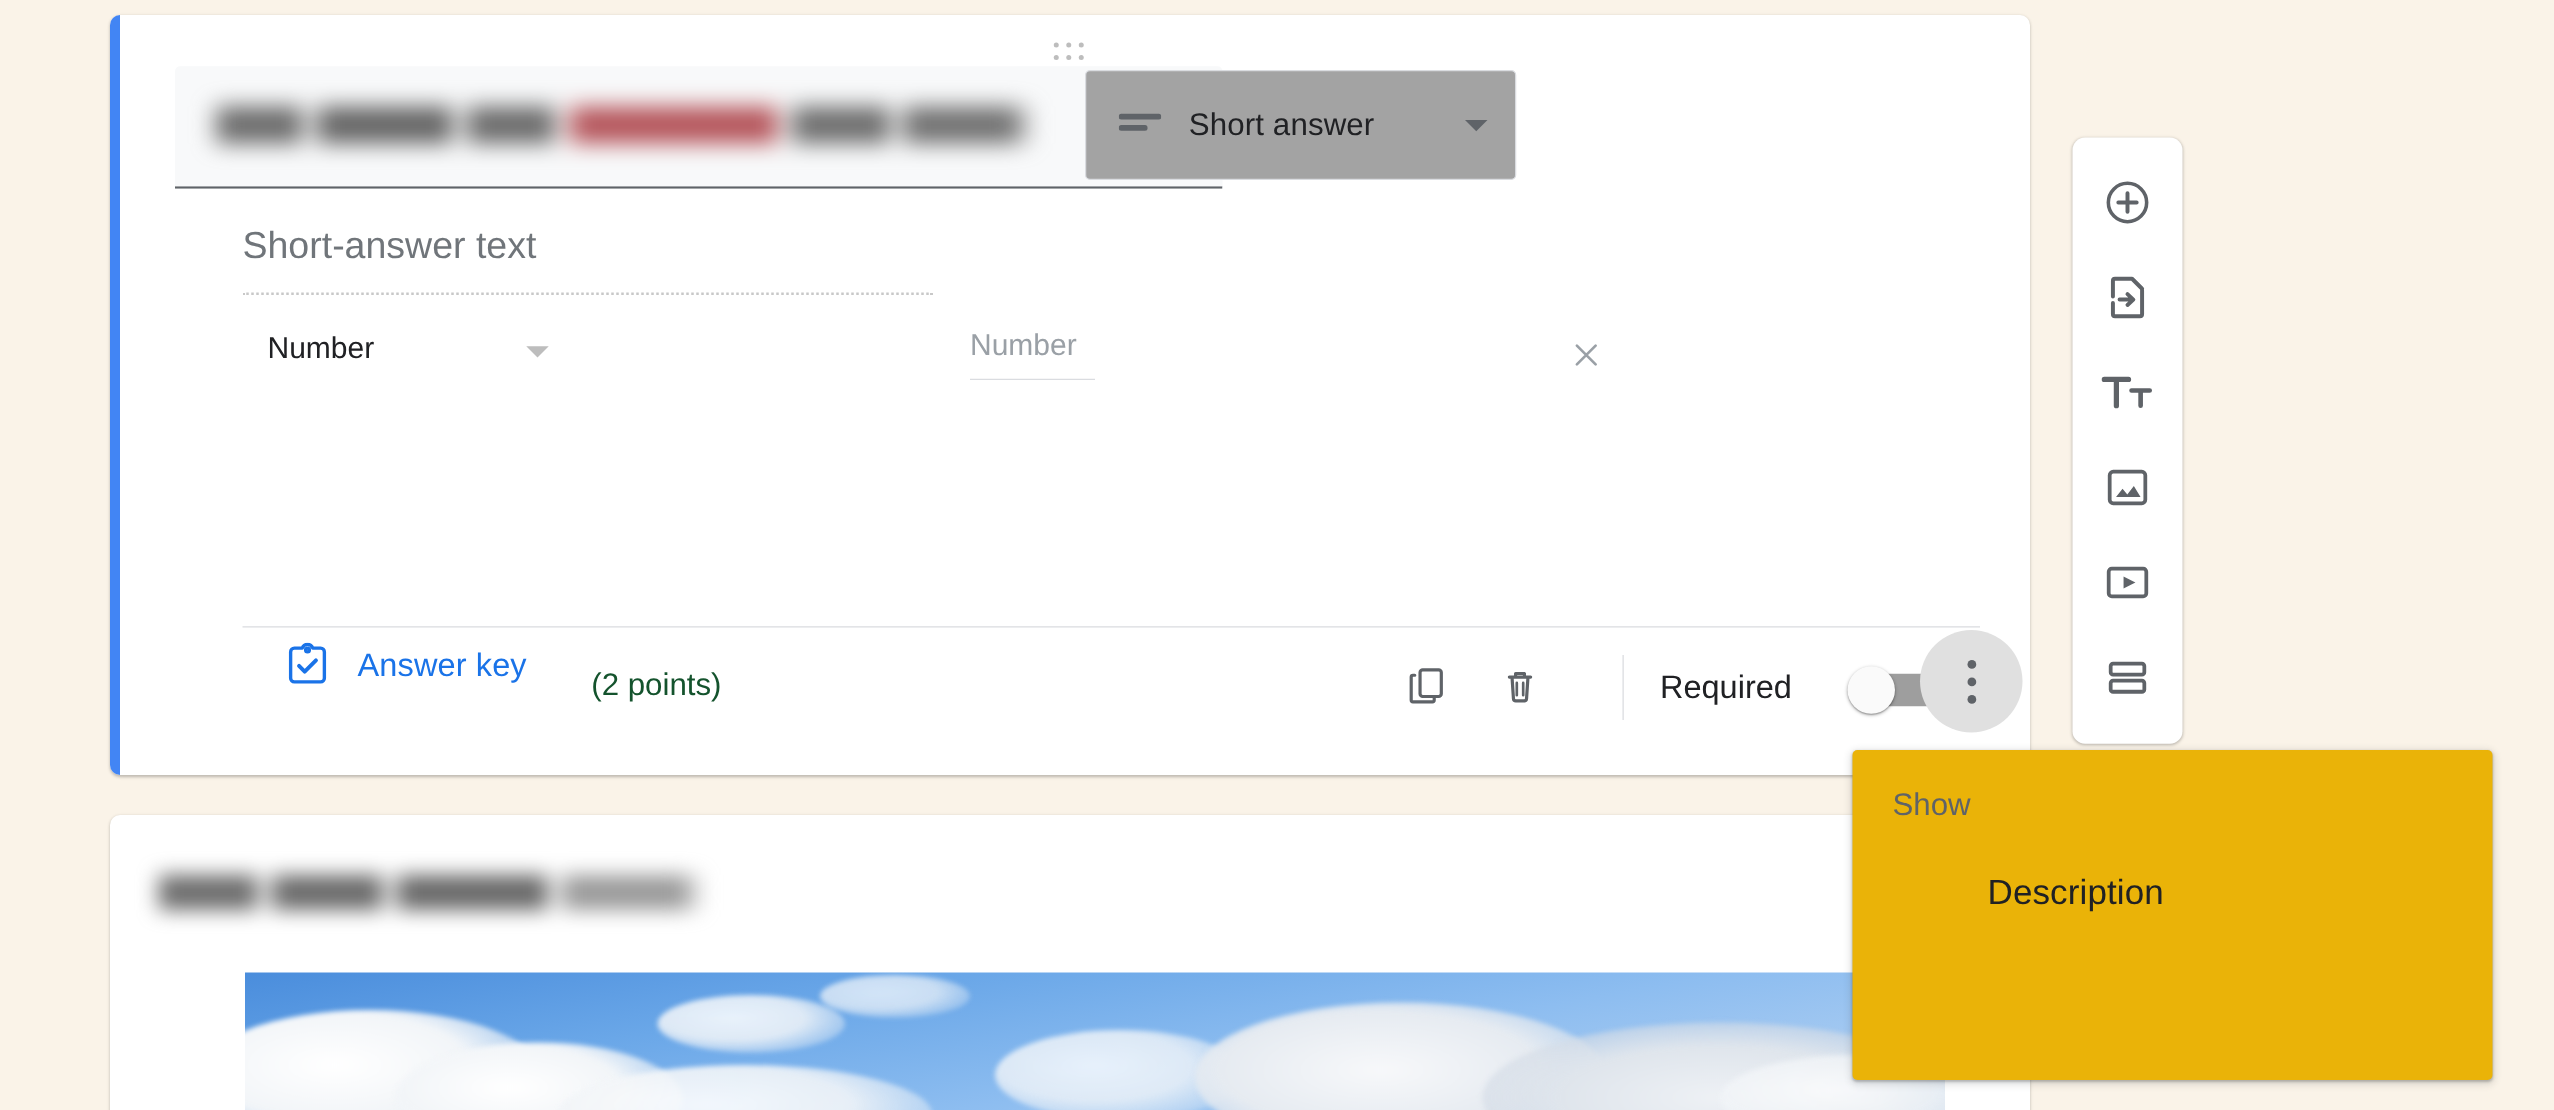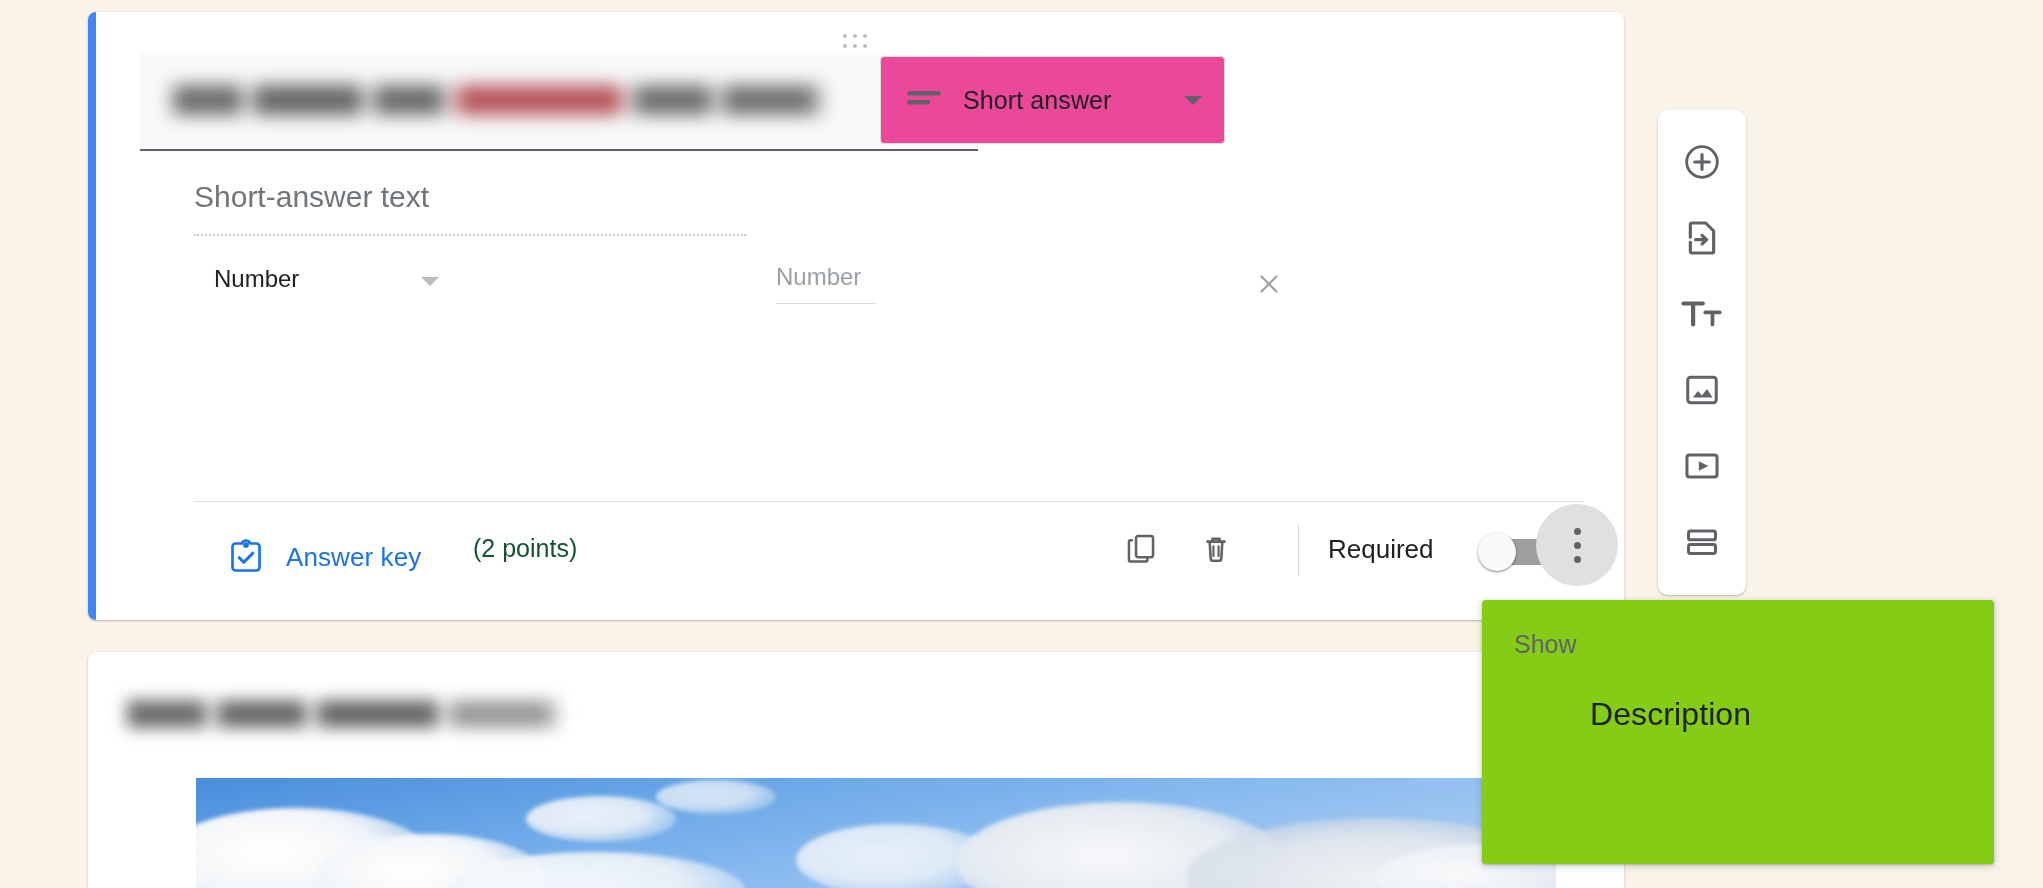--- a/index.html
+++ b/index.html
@@ -121,22 +121,21 @@
     left: 780px;
     top: 44px;
     width: 345px;
     height: 88px;
     border: 1px solid #dadce0;
     border-radius: 4px;
     display: flex;
     align-items: center;
     padding: 0 22px 0 26px;
     cursor: pointer;
-    background: #ec4899;
-    margin-left: 12px;
+    background: #a3a3a3;
   }
   .type-select .ts-icon { flex: 0 0 auto; margin-right: 22px; }
   .type-select .ts-label {
     flex: 1;
     font-size: 25px;
     color: #202124;
     letter-spacing: 0.1px;
   }
   .caret {
     width: 0; height: 0;
@@ -229,21 +228,21 @@
     position: absolute;
     left: 0;
     top: 500px;
     width: 100%;
     height: 100px;
   }
 
   .answer-key {
     position: absolute;
     left: 140px;
-    top: 27px;
+    top: 2px;
     display: flex;
     align-items: center;
     cursor: pointer;
   }
   .answer-key .ak-label {
     font-size: 26px;
     color: #1a73e8;
     margin-left: 22px;
     letter-spacing: 0.1px;
   }
@@ -420,21 +419,21 @@
   .cloud-h { left: 250px;  top: 74px;  width: 300px; height: 80px; opacity: 0.9; }
   .cloud-i { left: 1180px; top: 66px;  width: 220px; height: 70px; opacity: 0.75; }
 
   
   .menu {
     position: absolute;
     left: 1482px;
     top: 600px;
     width: 512px;
     height: 264px;
-    background: #84cc16;
+    background: #eab308;
     border-radius: 4px;
     box-shadow: 0 2px 6px 2px rgba(60,64,67,0.15), 0 1px 2px rgba(60,64,67,0.30);
     overflow: hidden;
   }
   .menu-header {
     position: absolute;
     left: 32px;
     top: 30px;
     font-size: 25px;
     color: #5f6368;
@@ -449,21 +448,21 @@
     cursor: pointer;
   }
   .menu-item .mi-check {
     width: 108px;
     display: flex;
     align-items: center;
     justify-content: center;
     flex: 0 0 auto;
   }
   .menu-item .mi-label {
-    font-size: 32px;
+    font-size: 28px;
     color: #202124;
     flex: 1;
     letter-spacing: 0.1px;
   }
   .mi-description { top: 68px; }
   .mi-response {
     top: 160px;
     background: #f1f3f8;
   }
   .badge {

